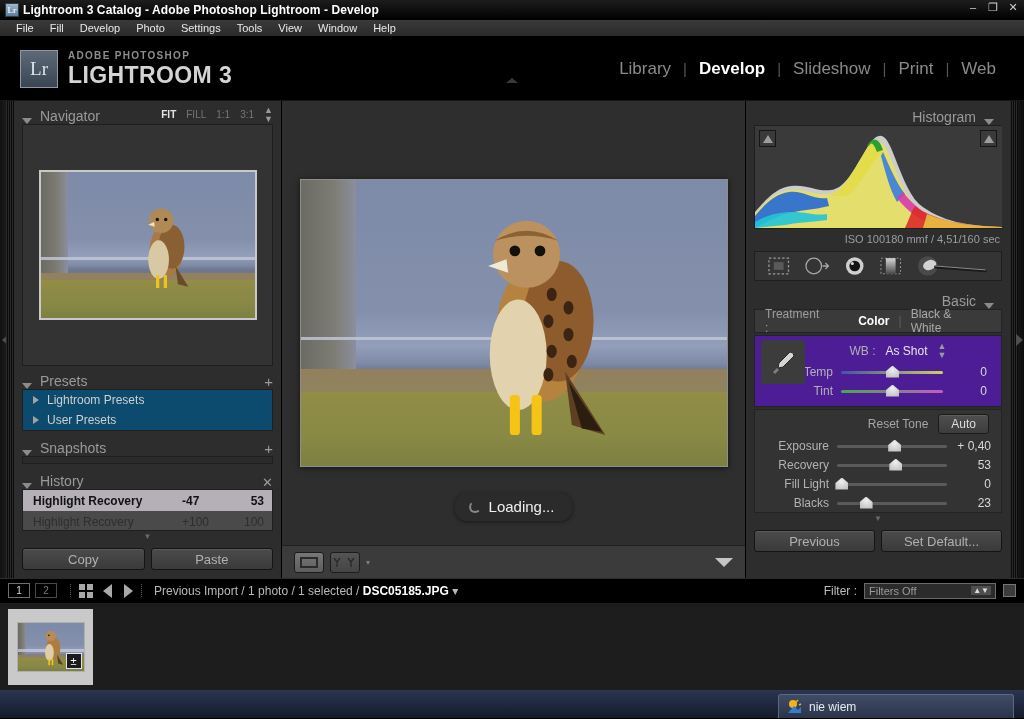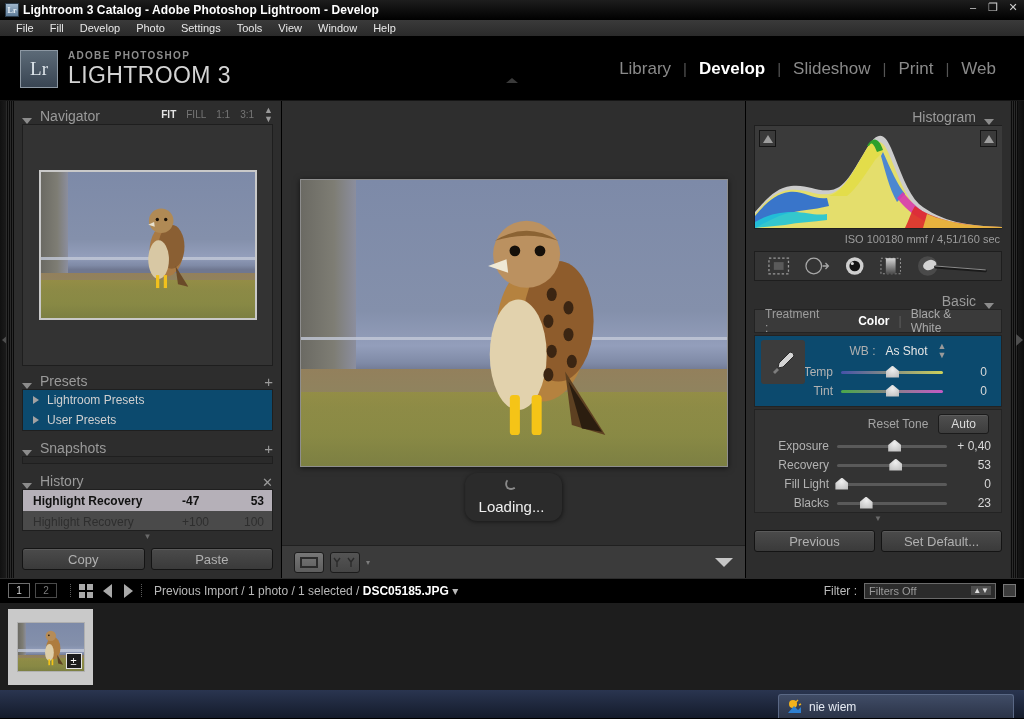--- a/index.html
+++ b/index.html
@@ -26,21 +26,21 @@
 
   
   .identity { height:64px; background:#000; display:flex; align-items:center;
               position:relative; padding:0 16px; border-bottom:1px solid #161616; }
   .lr-badge { width:38px; height:38px; background:linear-gradient(#5c6a77,#394553);
               border:1px solid #8d98a3; display:flex; align-items:center; justify-content:center;
               color:#dfe6ec; font-size:19px; font-family:"Liberation Serif",serif; margin:0 10px 0 4px;}
   .idtext { line-height:1; }
   .idtext .sm { font-size:10px; letter-spacing:1.3px; color:#8d8d8d; display:block; margin-bottom:3px;font-weight:bold;}
   .idtext .lg { font-size:23px; letter-spacing:.4px; color:#d4d4d4; display:block;
-                font-family:"Liberation Sans",sans-serif; font-weight:400; }
+                font-family:"Liberation Sans",sans-serif; font-weight:700; }
   .modules { position:absolute; right:16px; top:50%; transform:translateY(-50%);
              display:flex; align-items:center; gap:0; }
   .modules a { font-size:17px; color:#8a8a8a; padding:0 12px; text-decoration:none; cursor:default; }
   .modules a.active { color:#fff; font-weight:bold; }
   .modules .sep { color:#555; font-size:15px; }
   .topnub { position:absolute; left:50%; top:41px; transform:translateX(-50%);
             width:0;height:0;border-left:6px solid transparent;border-right:6px solid transparent;
             border-bottom:5px solid #3a3a3a; }
 
   
@@ -101,21 +101,21 @@
            box-shadow:inset 0 1px 0 #5a5a5a; }
 
   
   .center { flex:1; background:#2e2e2e; display:flex; flex-direction:column; position:relative; }
   .stage { flex:1; display:flex; align-items:center; justify-content:center; position:relative; }
   .photo-frame { width:428px; height:288px; border:1px solid #8e8e8e; box-shadow:0 1px 6px rgba(0,0,0,.6);
                  position:relative; overflow:hidden; background:#6b6257; }
   .loading { position:absolute; left:50%; bottom:24px; transform:translateX(-50%);
              background:#2b2b2b; color:#efefef; font-size:15px; border-radius:12px;
              padding:5px 18px 6px 14px; display:flex; align-items:center; gap:8px;
-             box-shadow:0 1px 4px rgba(0,0,0,.5);flex-direction:column; }
+             box-shadow:0 1px 4px rgba(0,0,0,.5); }
   .spinner { width:12px;height:12px;border:2px solid #8a8a8a;border-top-color:transparent;
              border-right-color:transparent;border-radius:50%; }
   .toolbar { height:33px; background:#3b3b3b; border-top:1px solid #202020;
              display:flex; align-items:center; padding:0 12px; gap:6px; position:relative; }
   .tbtn { height:21px; min-width:30px; border:1px solid #1c1c1c; border-radius:3px;
           background:linear-gradient(#777,#5d5d5d); display:flex; align-items:center;
           justify-content:center; cursor:default; }
   .tbtn.dark { background:linear-gradient(#545454,#454545); }
   .tb-sep { color:#7d7d7d; font-size:8px; }
   .toolbar .right-caret { margin-left:auto; }
@@ -140,21 +140,21 @@
   .toolstrip { margin:6px 8px 4px; height:30px; background:#343434; border:1px solid #1e1e1e;
                display:flex; align-items:center; gap:14px; padding:0 12px; }
 
   .treat-box { margin:0 8px 2px; background:#3a3a3a; border:1px solid #232323; height:24px;
                display:flex; align-items:center; font-size:12px; padding:0 10px; }
   .treat-box .lbl { color:#9d9d9d; margin-right:26px; }
   .treat-box .opt { color:#a8a8a8; padding:0 9px; }
   .treat-box .opt.on { color:#fff; font-weight:bold; }
   .treat-box .bar { color:#5f5f5f; }
 
-  .wbsec { margin:0 8px 0; background:#0c4a6e; border:1px solid #232323; padding:4px 8px 6px;
+  .wbsec { margin:0 8px 0; background:#4c1d95; border:1px solid #232323; padding:4px 8px 6px;
            position:relative; }
   .eyedrop { position:absolute; left:6px; top:4px; width:44px; height:44px; background:#3c3c3c;
              border-radius:3px; display:flex; align-items:center; justify-content:center; }
   .wbrow { display:flex; align-items:center; justify-content:center; gap:10px; height:22px;
            font-size:12px; margin-left:40px; }
   .wbrow .lbl { color:#b0b0b0; }
   .wbrow .val { color:#e6e6e6; }
 
   .srow { display:flex; align-items:center; height:19px; font-size:12px; }
   .srow .name { width:78px; text-align:right; color:#b2b2b2; padding-right:8px; }

